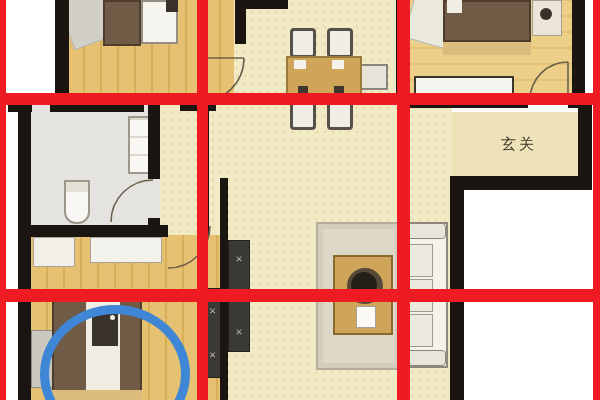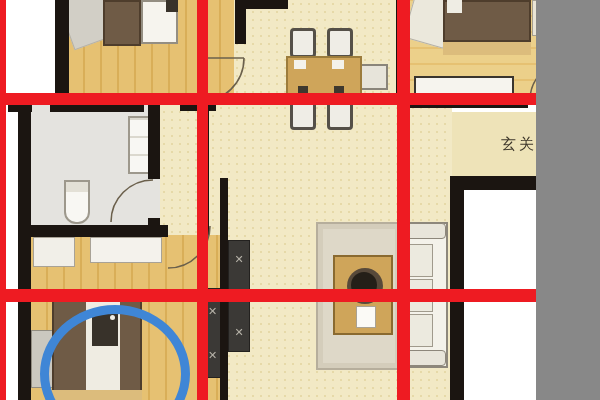--- a/index.html
+++ b/index.html
@@ -1,19 +1,19 @@
 <!DOCTYPE html>
 <html style="--background: #ffffff; --wall: #1b1511; --open-floor: #f2e9c5; --open-floor-dot: #e6d9a8; --wood-floor: #e6c172; --wood-floor-stripe: #d9ae58; --wood-floor-light: #ecd08a; --bathroom-floor: #e4e3df; --foyer-floor: #eee3b8; --grid-line: #ee1b22; --circle: #3f86d6; --bed-dark: #6f5b46; --bed-trim: #4e3d2c; --furniture-white: #f6f4ee; --furniture-gray: #d2cfc6; --cabinet-dark: #3b3936; --cabinet-glyph: #b6b2a8; --table-wood: #cfa55a; --rug: #ded8c8; --plant-dark: #241f18; --plant-light: #57493a; --door-arc: #6b604c; --blanket-tan: #dcbc7c;"><head>
 <meta charset="utf-8">
 <style>
   html,body{margin:0;padding:0;background:#888;}
   #canvas{
-    position:relative;width:536px;height:400px;overflow:hidden;
+    position:relative;width:600px;height:400px;overflow:hidden;
     background:var(--background,#fff);
-    font-family:Liberation Serif, serif;
+    font-family:Liberation Mono, monospace;
   }
   .abs{position:absolute;}
   
   .floor-hall{
     background-color:var(--open-floor);
     background-image:radial-gradient(var(--open-floor-dot) 1px, transparent 1.4px);
     background-size:8px 8px;
   }
   .wood{background:repeating-linear-gradient(90deg,var(--wood-floor) 0 15px,var(--wood-floor-stripe) 15px 17px);}
   .wood-light{background:repeating-linear-gradient(0deg,var(--wood-floor-light) 0 14px,var(--wood-floor) 14px 16px);}

